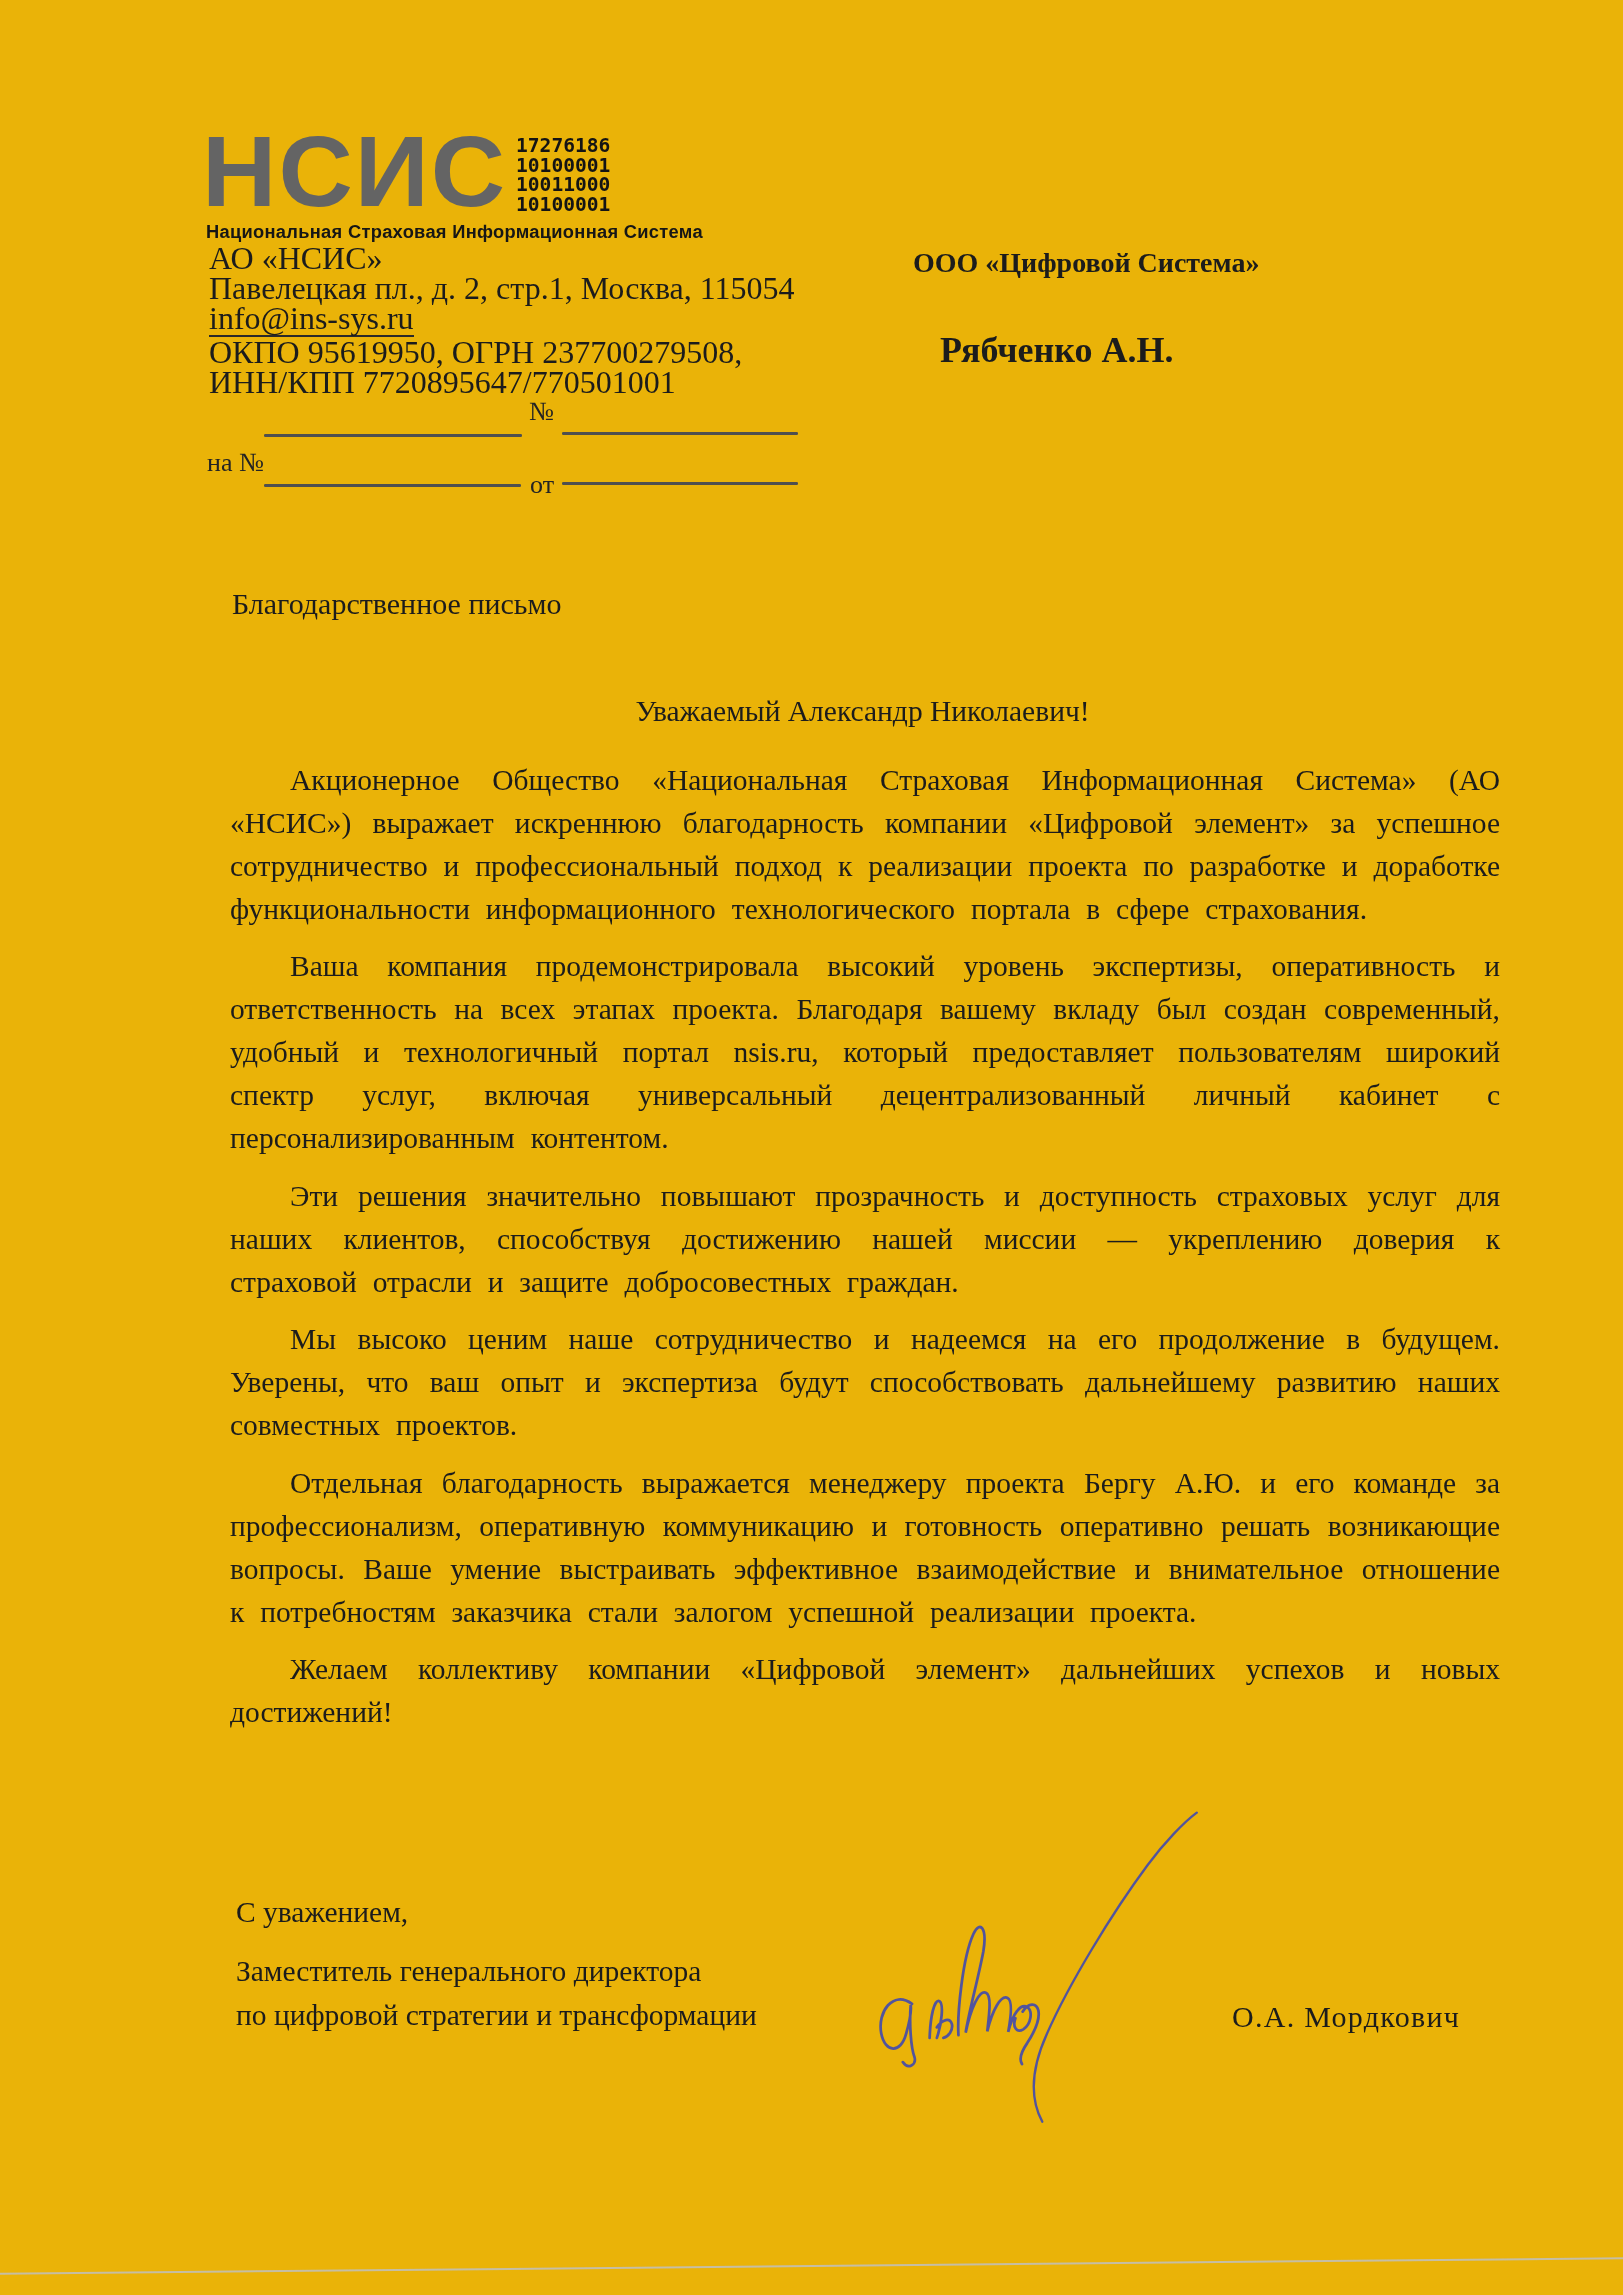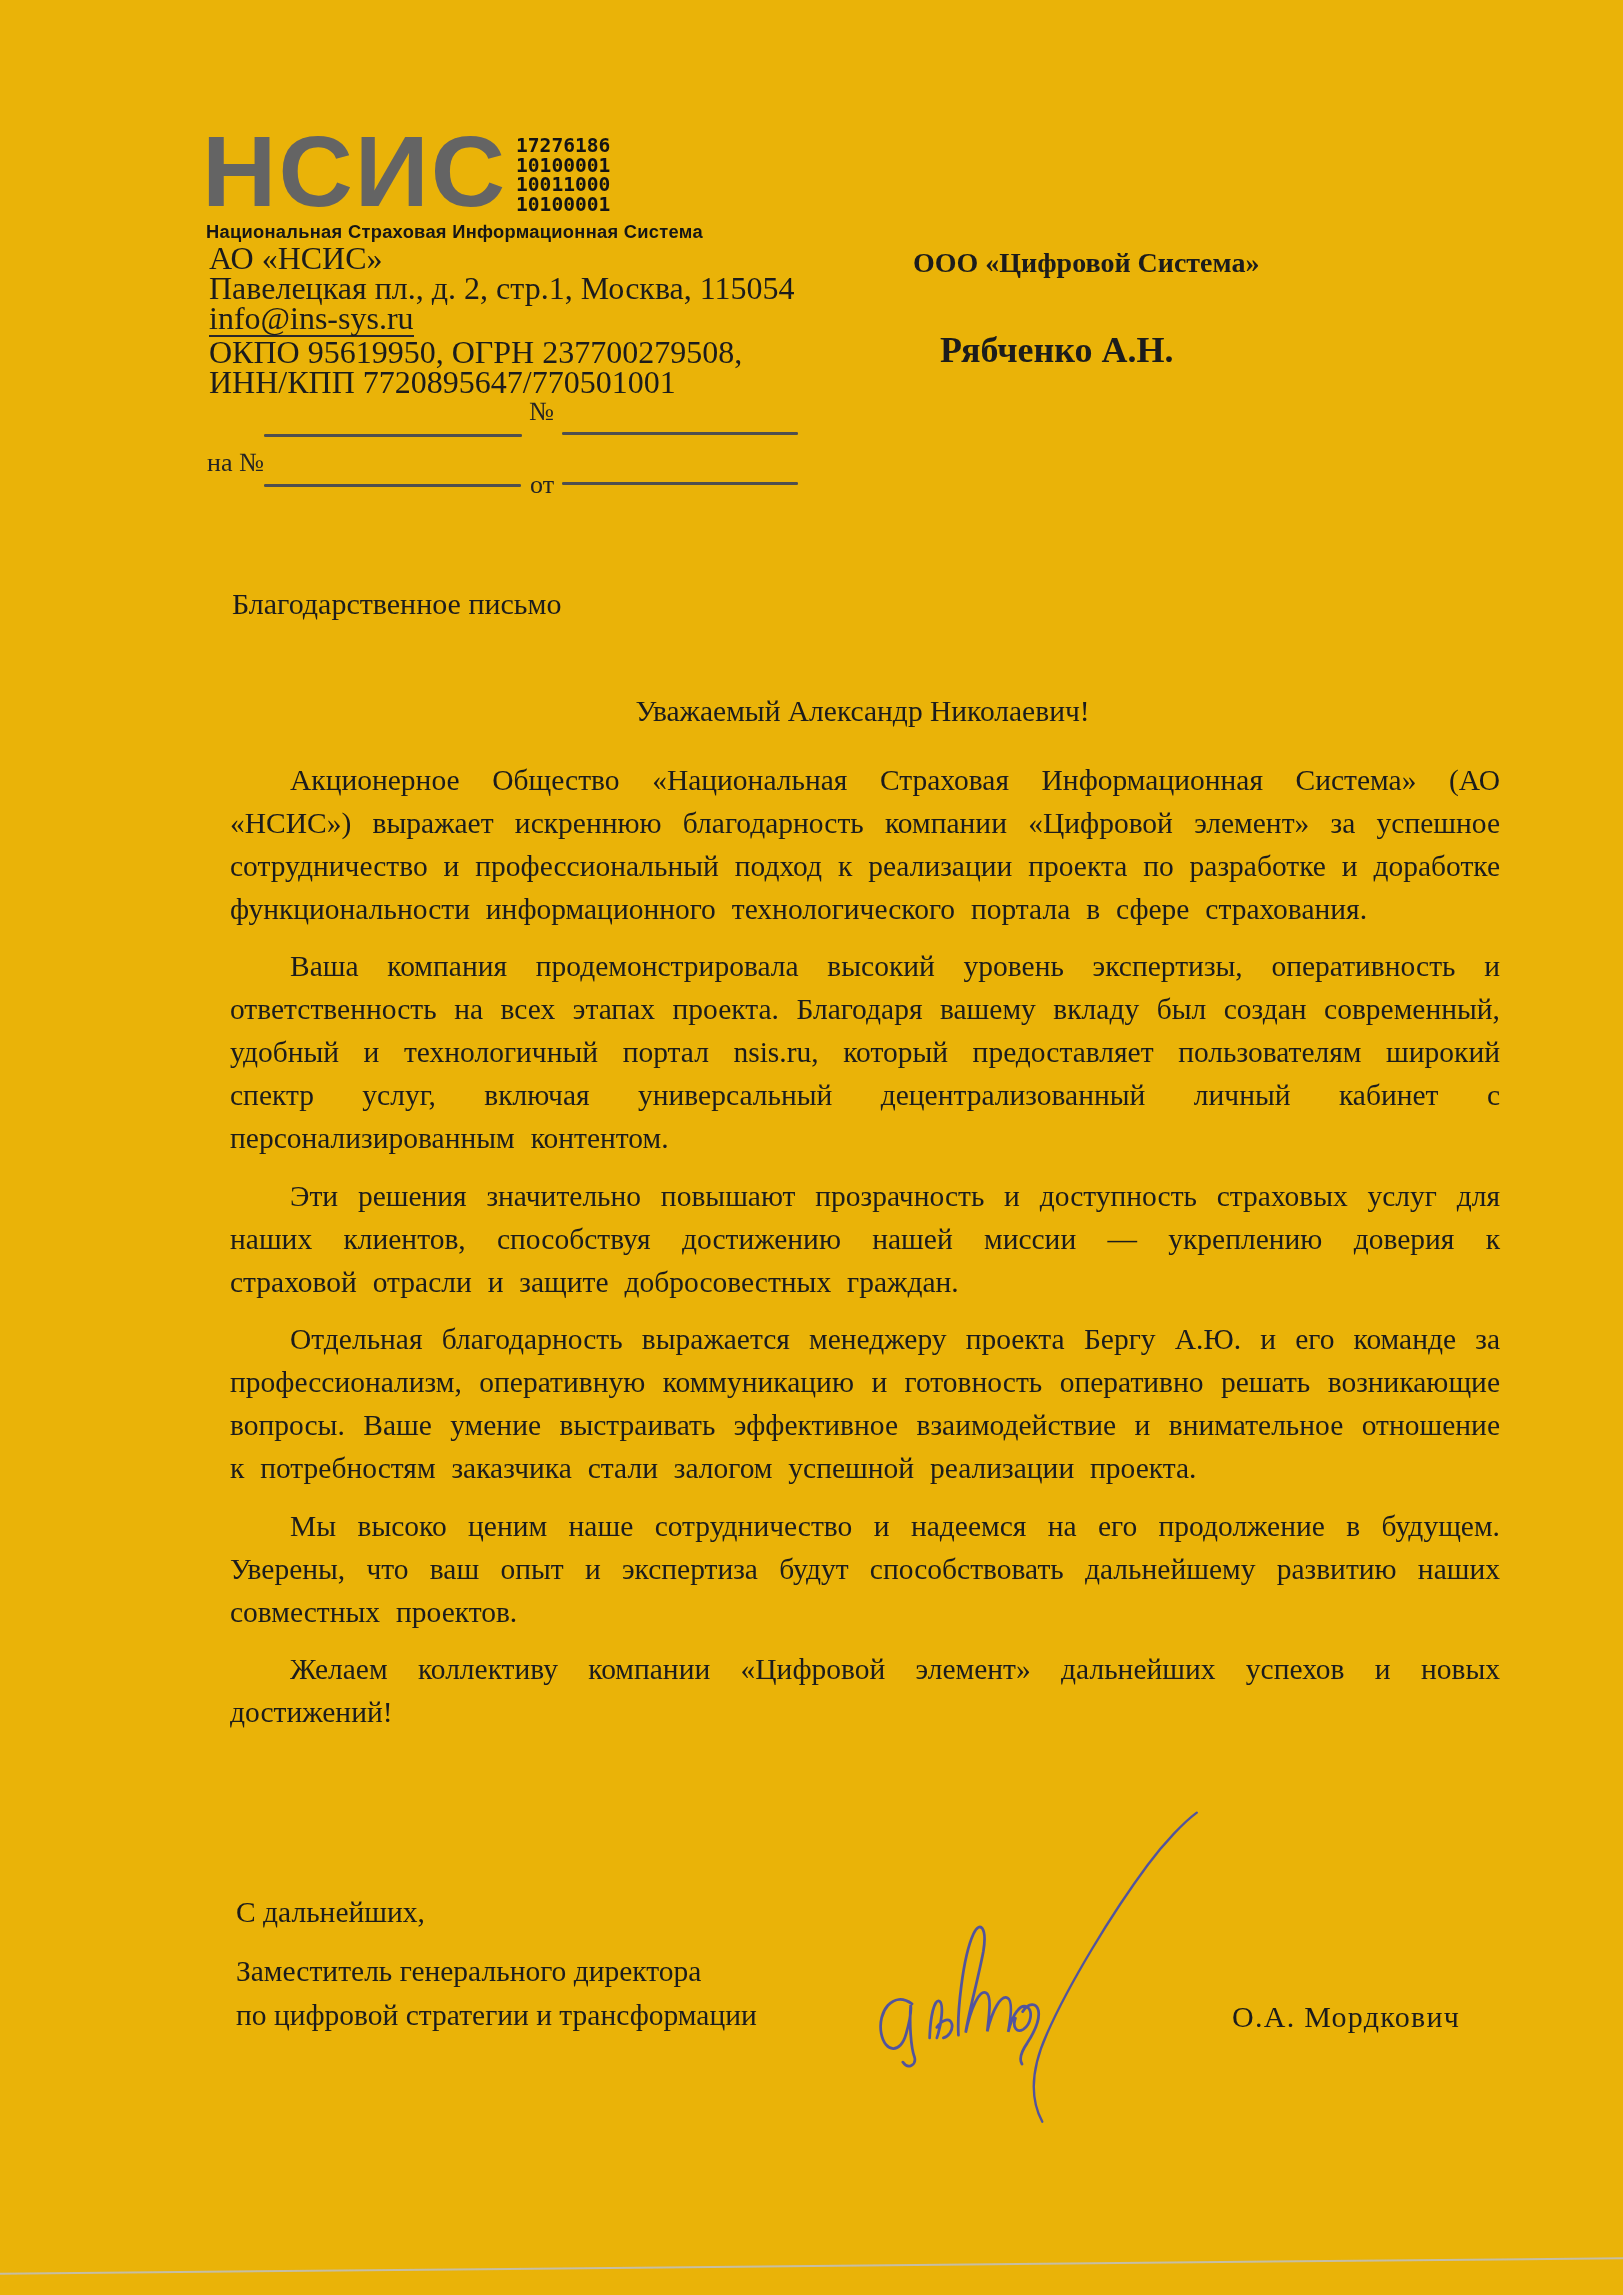--- a/index.html
+++ b/index.html
@@ -133,26 +133,26 @@
   <div class="abs ref-line" style="left:562px; top:482px; width:236px;"></div>
 
   <div class="abs letter-title">Благодарственное письмо</div>
 
   <div class="abs salutation">Уважаемый Александр Николаевич!</div>
 
   <div class="abs body-text">
     <p>Акционерное Общество «Национальная Страховая Информационная Система» (АО «НСИС») выражает искреннюю благодарность компании «Цифровой элемент» за успешное сотрудничество и профессиональный подход к реализации проекта по разработке и доработке функциональности информационного технологического портала в сфере страхования.</p>
     <p>Ваша компания продемонстрировала высокий уровень экспертизы, оперативность и ответственность на всех этапах проекта. Благодаря вашему вкладу был создан современный, удобный и технологичный портал nsis.ru, который предоставляет пользователям широкий спектр услуг, включая универсальный децентрализованный личный кабинет с персонализированным контентом.</p>
     <p>Эти решения значительно повышают прозрачность и доступность страховых услуг для наших клиентов, способствуя достижению нашей миссии — укреплению доверия к страховой отрасли и защите добросовестных граждан.</p>
+    <p>Мы высоко ценим наше сотрудничество и надеемся на его продолжение в будущем. Уверены, что ваш опыт и экспертиза будут способствовать дальнейшему развитию наших совместных проектов.</p>
     <p>Отдельная благодарность выражается менеджеру проекта Бергу А.Ю. и его команде за профессионализм, оперативную коммуникацию и готовность оперативно решать возникающие вопросы. Ваше умение выстраивать эффективное взаимодействие и внимательное отношение к потребностям заказчика стали залогом успешной реализации проекта.</p>
-    <p>Мы высоко ценим наше сотрудничество и надеемся на его продолжение в будущем. Уверены, что ваш опыт и экспертиза будут способствовать дальнейшему развитию наших совместных проектов.</p>
     <p>Желаем коллективу компании «Цифровой элемент» дальнейших успехов и новых достижений!</p>
   </div>
 
-  <div class="abs closing">С дальнейших,</div>
+  <div class="abs closing">С уважением,</div>
 
   <div class="abs signer-title">
     <div>Заместитель генерального директора</div>
     <div>по цифровой стратегии и трансформации</div>
   </div>
 
   <svg class="abs signature-svg" width="393" height="347" viewBox="0 0 600 530">
     <path fill="none" stroke="#4a4fa5" stroke-width="4.2" stroke-linecap="round" opacity="0.95" d="M 93,322 C 64,301 40,334 46,367 C 52,398 76,398 84,368 C 90,347 92,330 91,324
              C 89,352 91,388 97,404 C 100,415 87,423 79,411
              M 120,374 C 121,342 127,314 135,318 C 142,322 138,354 131,374

